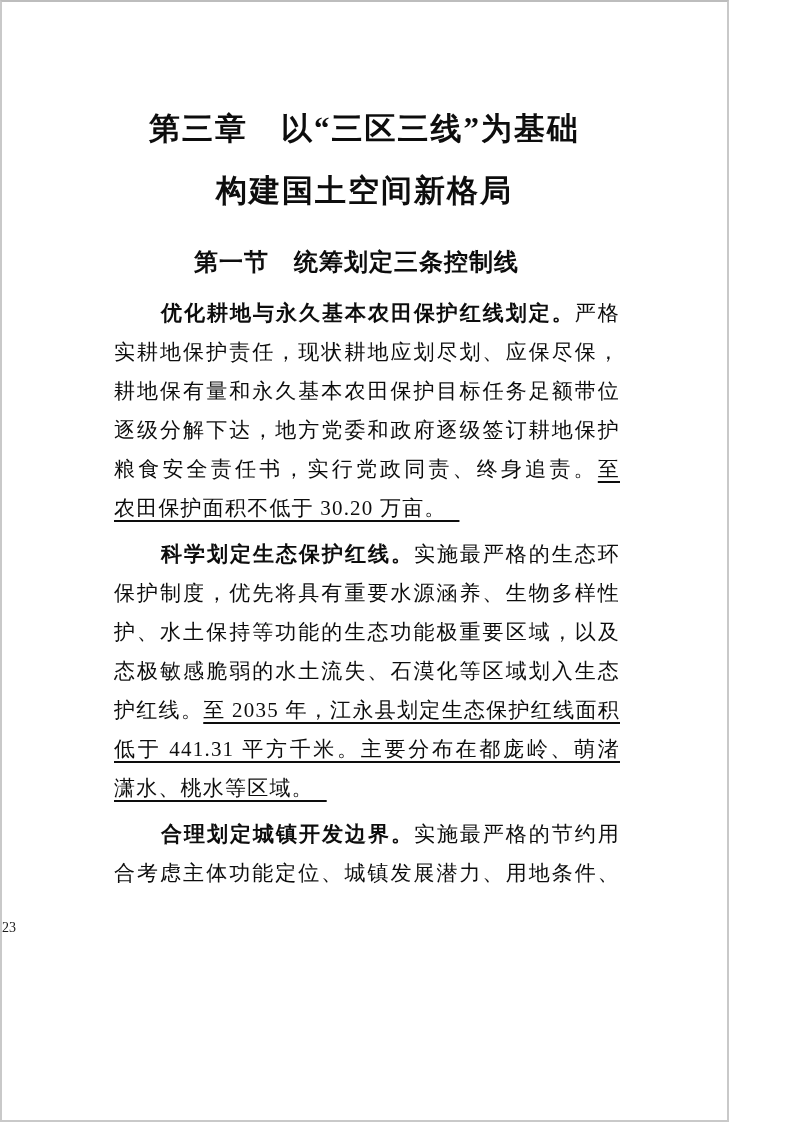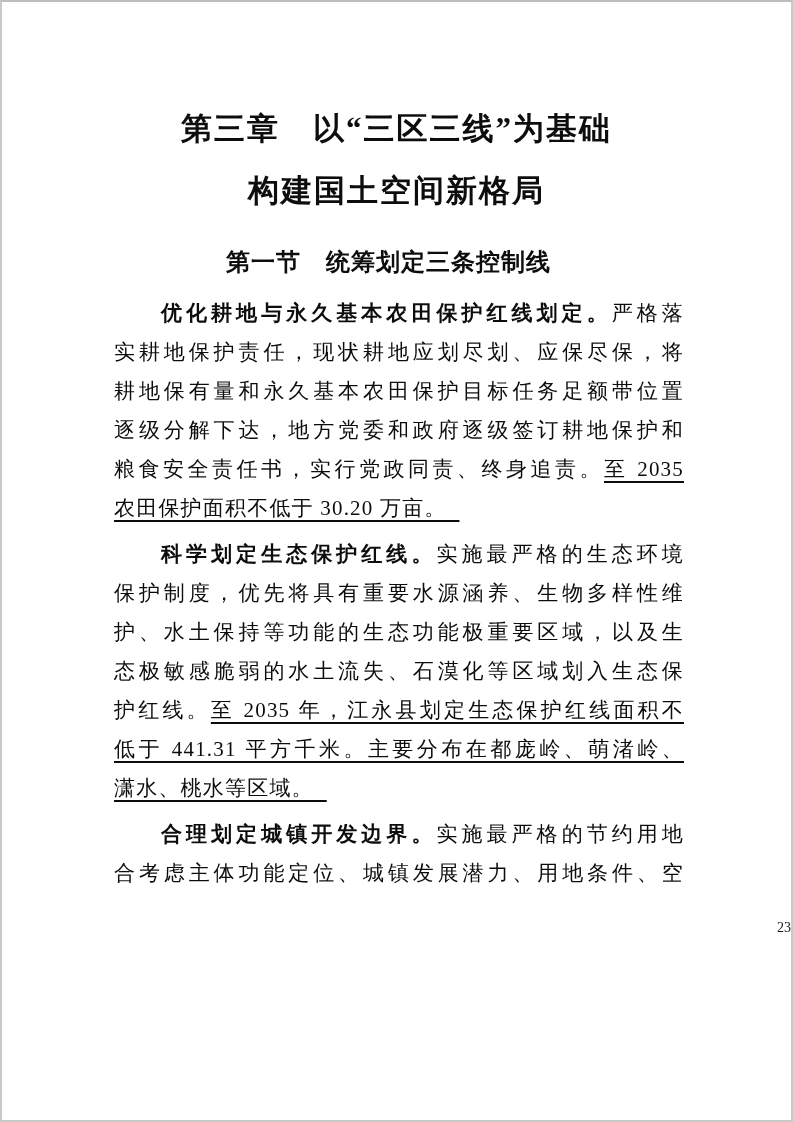--- a/index.html
+++ b/index.html
@@ -1,18 +1,18 @@
 <!DOCTYPE html>
 <html lang="zh"><head>
 <meta charset="utf-8">
 <style>
   html, body { margin: 0; padding: 0; background: #ffffff; }
   .page {
     position: relative;
-    width: 793px; height: 1122px;
+    width: 729px; height: 1122px;
     box-sizing: border-box;
     background: #ffffff;
     border: 2px solid #c9c9c9;
     border-top-color: #bdbdbd;
     overflow: hidden;
     font-family: "Liberation Serif", "DejaVu Serif", serif;
     color: #0d0d0d;
   }
   .chapter-title {
     margin: 96px 0 0 0;
@@ -48,21 +48,21 @@
   .line.first { text-indent: 47px; }
   .line.last { text-align-last: left; }
   .b { font-weight: 700; }
   .u {
     text-decoration: underline;
     text-decoration-thickness: 1.5px;
     text-underline-offset: 5px;
   }
   .page-number {
     margin-top: 25px;
-    text-align: right;
+    text-align: left;
     font-size: 14px;
     line-height: 20px;
     color: #1a1a1a;
   }
 </style>
 </head>
 <body>
 
 <div class="page">
 

